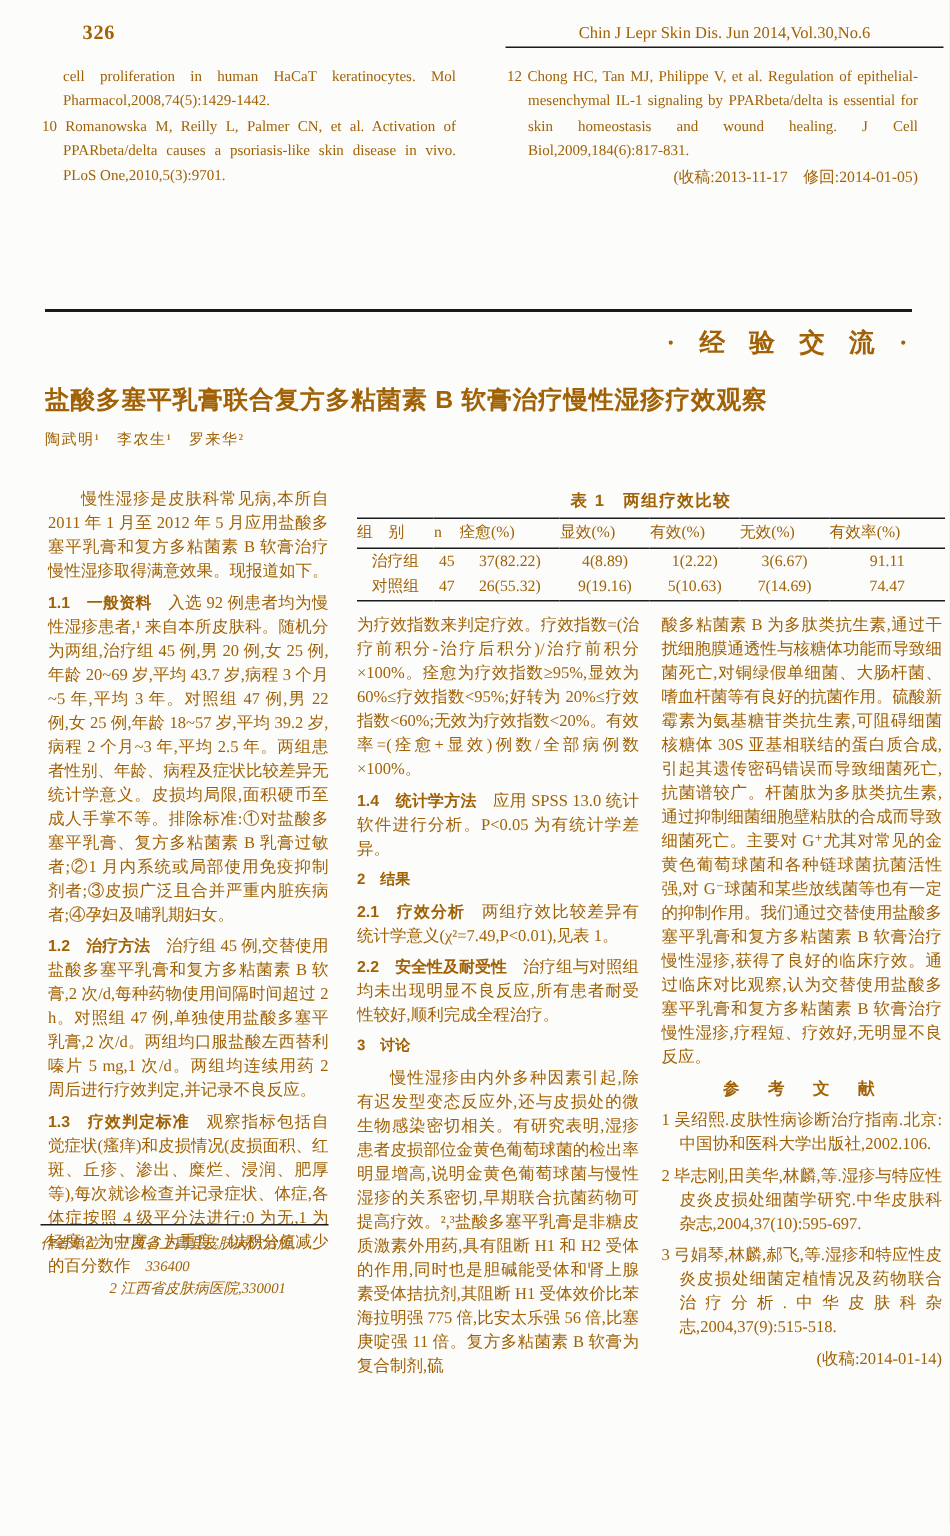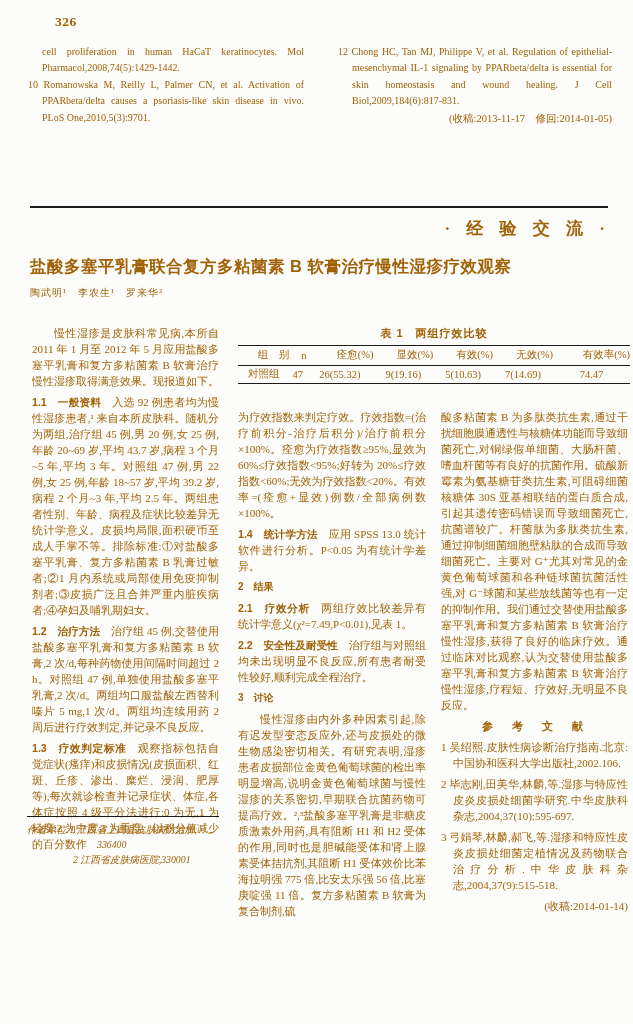--- a/index.html
+++ b/index.html
@@ -47,36 +47,37 @@
   .ref-heading{text-align:center;font-weight:700;font-family:"Liberation Sans","DejaVu Sans",sans-serif;
     letter-spacing:4px;margin:1px 0;}
   .cref{padding-left:12px;text-indent:-12px;}
   .received{text-align:right;margin-top:2px;}
   
   .tablewrap{position:absolute;left:238px;top:326px;width:392px;}
   .tcaption{text-align:center;font-size:11px;font-weight:700;
     font-family:"Liberation Sans","DejaVu Sans",sans-serif;margin-bottom:4px;letter-spacing:1px;}
   table.t1{width:100%;border-collapse:collapse;font-size:10.5px;
     border-top:1.4px solid #1b1b1b;border-bottom:1.4px solid #1b1b1b;}
-  table.t1 th{font-weight:400;border-bottom:1px solid #1b1b1b;padding:2px 0 3px;text-align:right;white-space:nowrap;}
+  table.t1 th{font-weight:400;border-bottom:1px solid #1b1b1b;padding:2px 0 3px;text-align:left;white-space:nowrap;}
   table.t1 td{padding:1px 0 2px;text-align:center;white-space:nowrap;}
   
   .footnote{
     position:absolute;left:27px;top:816px;width:192px;border-top:1.2px solid #1b1b1b;
     padding-top:5px;font-size:9.8px;line-height:15px;font-style:italic;
   }
   .footnote .fn2{padding-left:70px;}
   .footnote .fn3{padding-left:46px;}
 </style>
 </head>
 <body>
 
 <div id="page">
 
   <div class="hdr-num">326</div>
+  <div class="hdr-journal">Chin J Lepr Skin Dis. Jun 2014,Vol.30,No.6</div>
 
   <div class="erefs erefs-left">
     <p class="eref-cont">cell proliferation in human HaCaT keratinocytes. Mol Pharmacol,2008,74(5):1429-1442.</p>
     <p class="eref">10 Romanowska M, Reilly L, Palmer CN, et al. Activation of PPARbeta/delta causes a psoriasis-like skin disease in vivo. PLoS One,2010,5(3):9701.</p>
   </div>
   <div class="erefs erefs-right">
     <p class="eref">12 Chong HC, Tan MJ, Philippe V, et al. Regulation of epithelial-mesenchymal IL-1 signaling by PPARbeta/delta is essential for skin homeostasis and wound healing. J Cell Biol,2009,184(6):817-831.</p>
     <p class="eref-dates">(收稿:2013-11-17　修回:2014-01-05)</p>
   </div>
 
@@ -94,20 +95,29 @@
           <th>组　别</th>
           <th>n</th>
           <th>痊愈(%)</th>
           <th>显效(%)</th>
           <th>有效(%)</th>
           <th>无效(%)</th>
           <th>有效率(%)</th>
         </tr>
       </thead>
       <tbody>
+        <tr>
+          <td>治疗组</td>
+          <td>45</td>
+          <td>37(82.22)</td>
+          <td>4(8.89)</td>
+          <td>1(2.22)</td>
+          <td>3(6.67)</td>
+          <td>91.11</td>
+        </tr>
         <tr>
           <td>对照组</td>
           <td>47</td>
           <td>26(55.32)</td>
           <td>9(19.16)</td>
           <td>5(10.63)</td>
           <td>7(14.69)</td>
           <td>74.47</td>
         </tr>
       </tbody>

